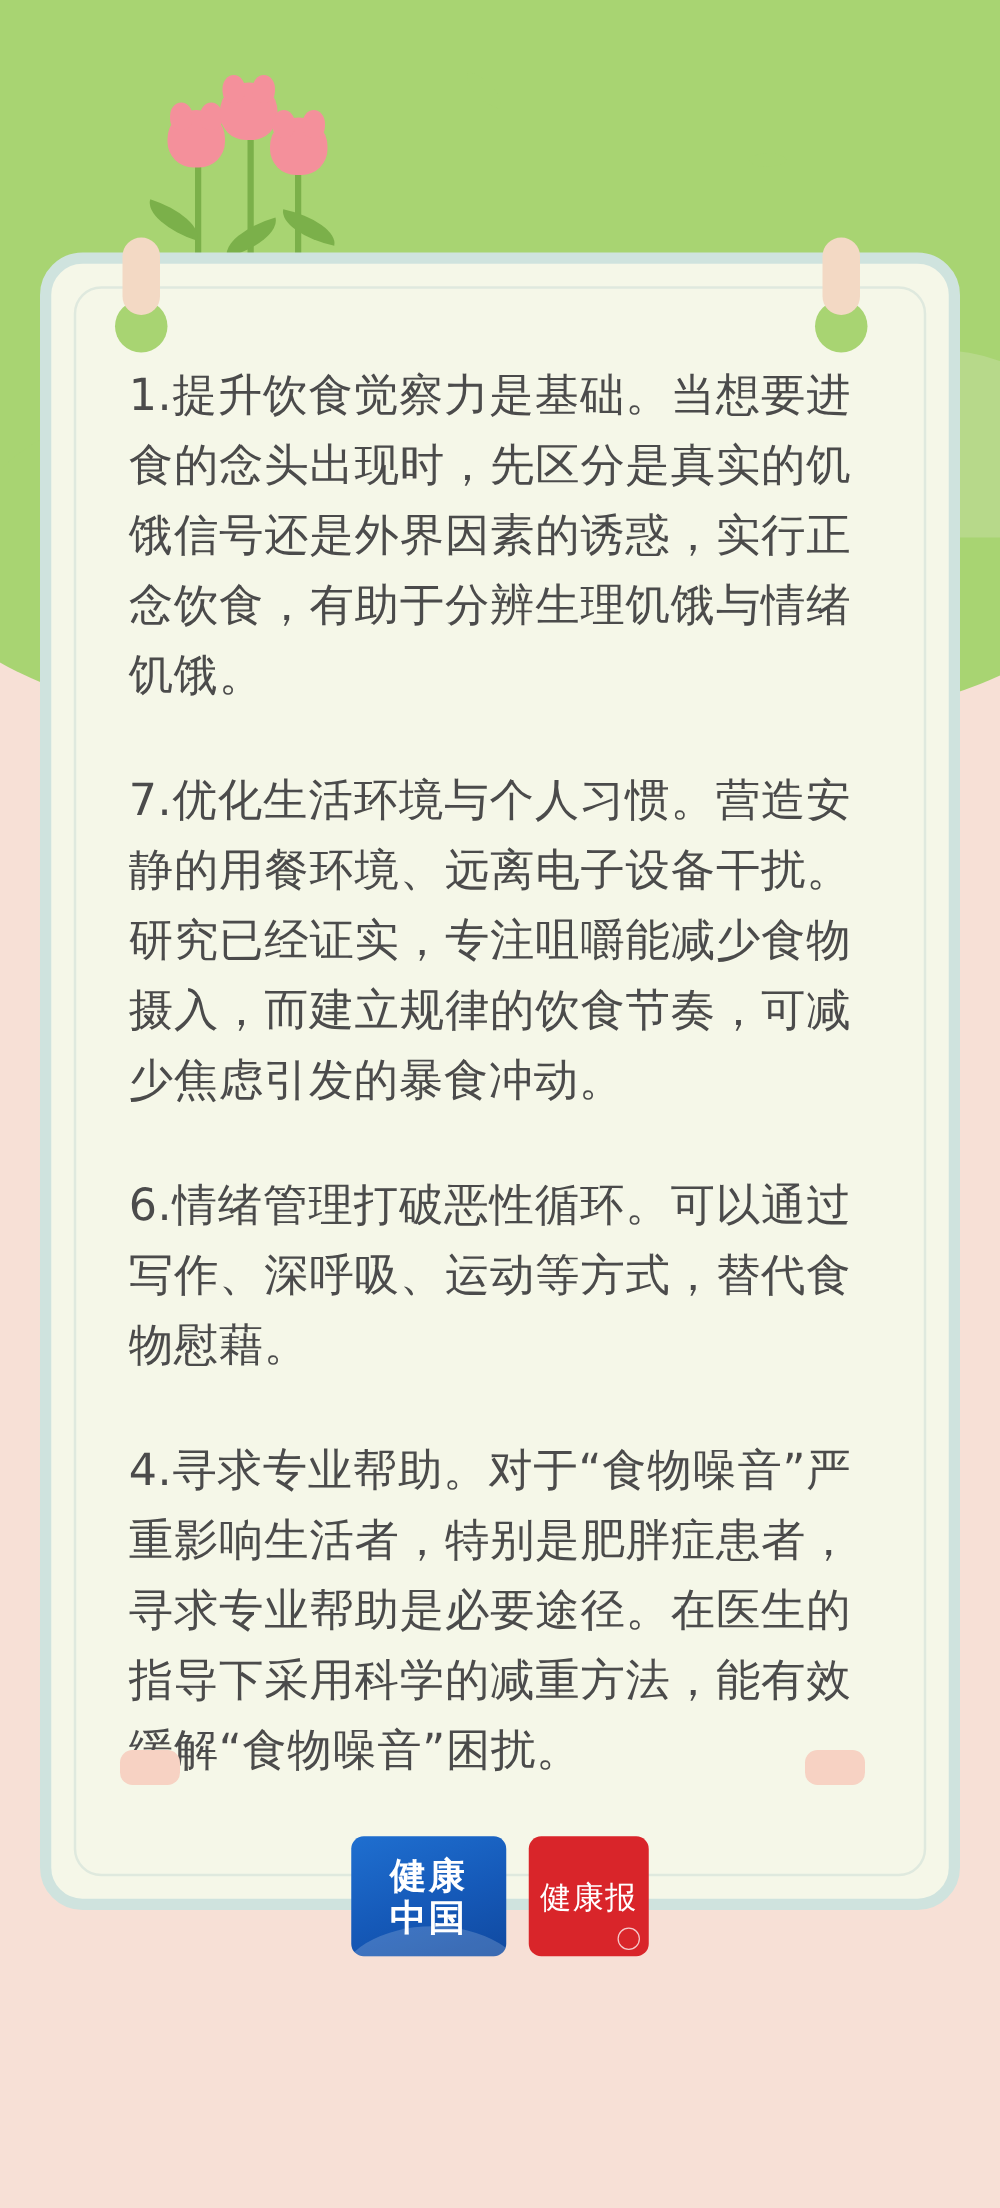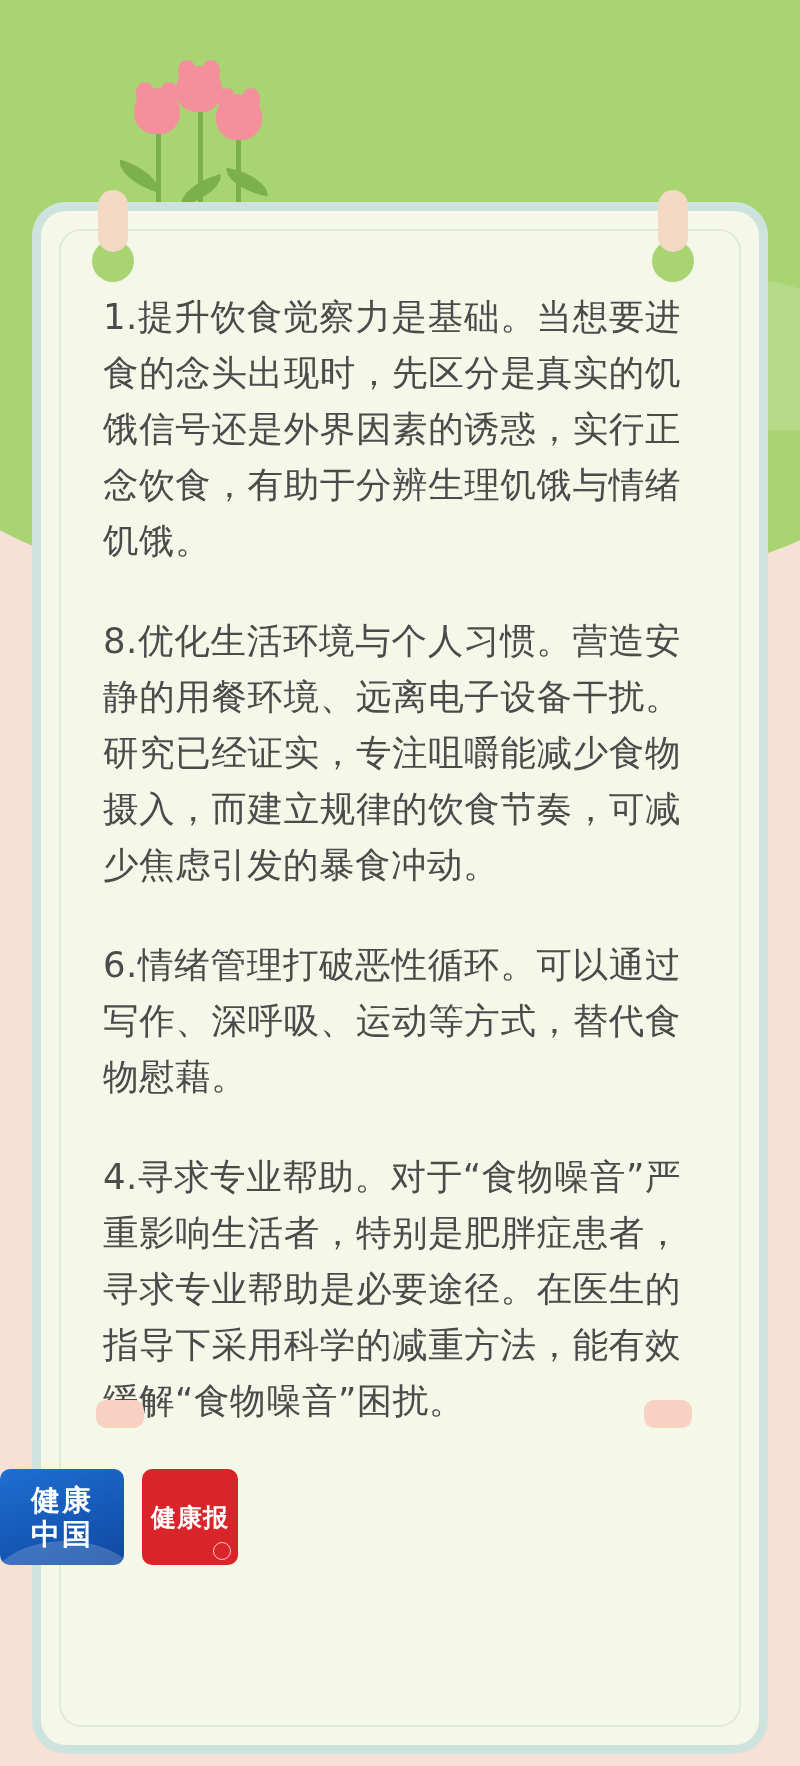--- a/index.html
+++ b/index.html
@@ -122,21 +122,21 @@
   .p-green { background: #a8d472; }
   .p-lgreen { background: #c8e59b; }
   .p-pink  { background: #f7b3b8; }
 
   
   .card {
     position: absolute;
     left: 32px;
     top: 202px;
     width: 736px;
-    height: 1552px;
+    height: 1326px;
     background: #f5f7e8;
     border: 9px solid #cfe3de;
     border-radius: 34px;
     box-sizing: border-box;
     padding-left: 28px;
   }
   .card-inner {
     position: absolute;
     left: 18px; top: 18px; right: 18px; bottom: 18px;
     border: 2px solid #dfe9de;
@@ -197,20 +197,21 @@
   .para:last-child { margin-bottom: 0; }
 
   
   .footer {
     position: absolute;
     left: 0;
     top: 1452px;
     width: 800px;
     height: 130px;
     display: flex;
+    justify-content: center;
     align-items: center;
     gap: 18px;
   }
   .logo-blue {
     width: 124px;
     height: 96px;
     border-radius: 10px;
     background: linear-gradient(160deg, #1f6fd0 0%, #1559b8 55%, #1049a0 100%);
     color: #ffffff;
     display: flex;
@@ -239,21 +240,21 @@
   .logo-red {
     width: 96px;
     height: 96px;
     border-radius: 10px;
     background: #d9252a;
     color: #ffffff;
     display: flex;
     justify-content: center;
     align-items: center;
     font-size: 25px;
-    font-weight: bold;
+    font-weight: normal;
     letter-spacing: 1px;
     font-family: "DejaVu Serif", "Liberation Serif", serif;
     position: relative;
   }
   .logo-red .rmark {
     position: absolute;
     right: 7px;
     bottom: 5px;
     width: 16px; height: 16px;
     border: 1.5px solid rgba(255,255,255,0.75);
@@ -294,21 +295,21 @@
   <div class="petal p-green" style="left:600px; top:120px; width:28px; height:16px; transform:rotate(-25deg);"></div>
 
   <div class="clip-dot left"></div>
   <div class="clip-dot right"></div>
 
   <div class="card">
     <div class="card-inner"></div>
 
     <div class="content">
       <p class="para">1.提升饮食觉察力是基础。当想要进食的念头出现时，先区分是真实的饥饿信号还是外界因素的诱惑，实行正念饮食，有助于分辨生理饥饿与情绪饥饿。</p>
-      <p class="para">8.优化生活环境与个人习惯。营造安静的用餐环境、远离电子设备干扰。研究已经证实，专注咀嚼能减少食物摄入，而建立规律的饮食节奏，可减少焦虑引发的暴食冲动。</p>
+      <p class="para">7.优化生活环境与个人习惯。营造安静的用餐环境、远离电子设备干扰。研究已经证实，专注咀嚼能减少食物摄入，而建立规律的饮食节奏，可减少焦虑引发的暴食冲动。</p>
       <p class="para">6.情绪管理打破恶性循环。可以通过写作、深呼吸、运动等方式，替代食物慰藉。</p>
       <p class="para">4.寻求专业帮助。对于“食物噪音”严重影响生活者，特别是肥胖症患者，寻求专业帮助是必要途径。在医生的指导下采用科学的减重方法，能有效缓解“食物噪音”困扰。</p>
     </div>
   </div>
 
   <div class="clip left"></div>
   <div class="clip right"></div>
 
   <div class="bottom-tab left"></div>
   <div class="bottom-tab right"></div>

